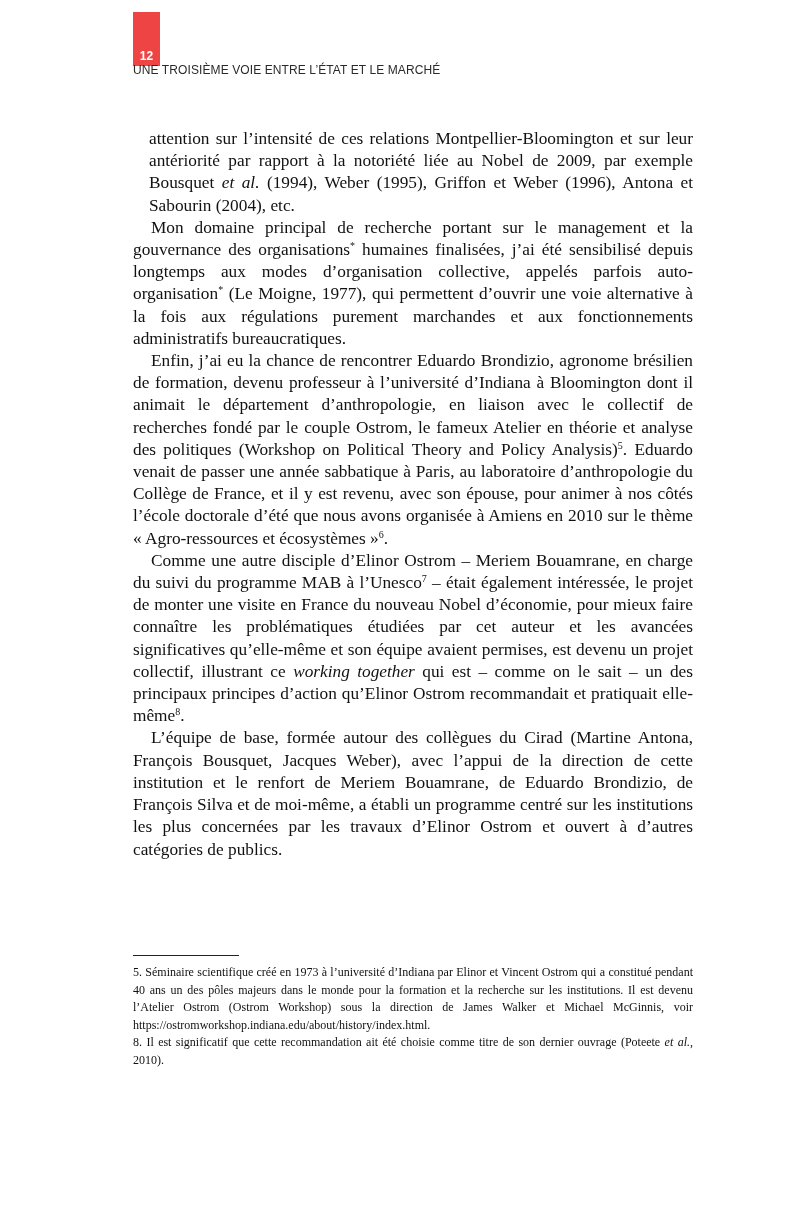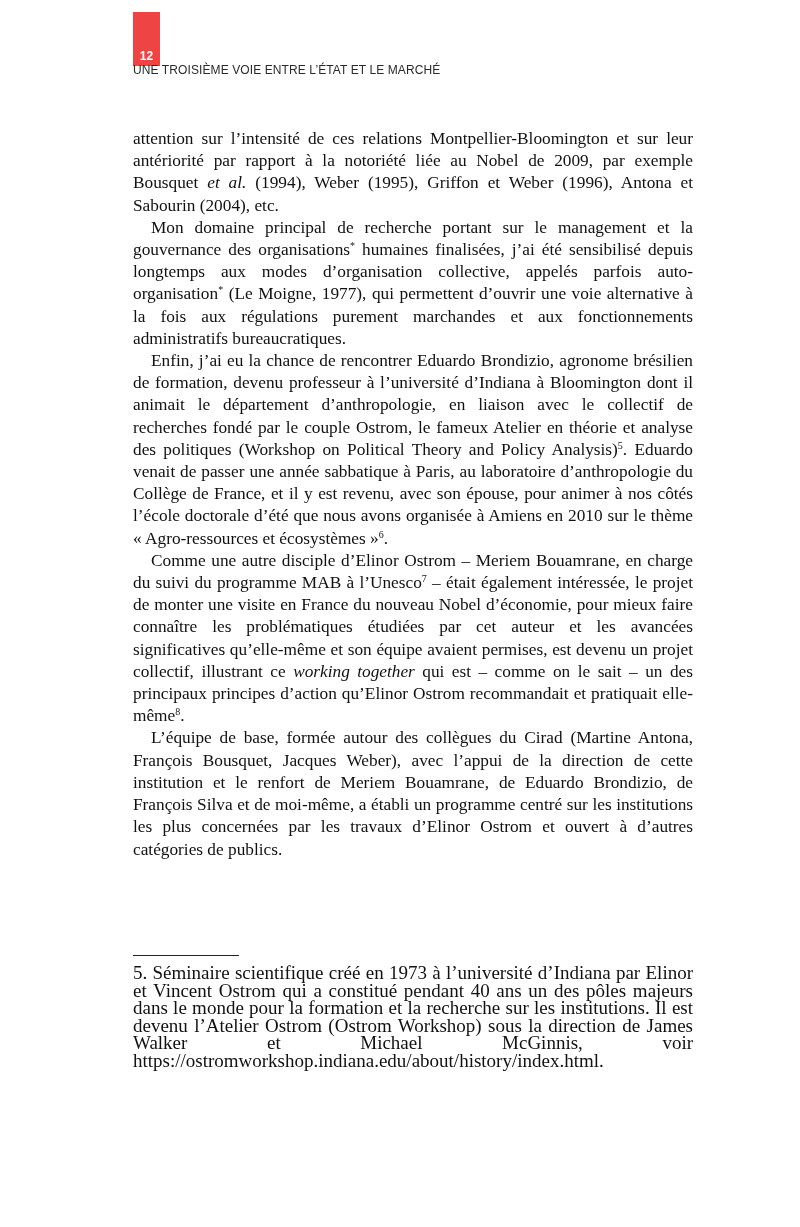--- a/index.html
+++ b/index.html
@@ -16,29 +16,29 @@
     position: absolute; left: 133px; top: 63px;
     font-family: "Liberation Sans", sans-serif; font-size: 12px; color: #2a2a2a;
     letter-spacing: 0.1px;
   }
   .body-text {
     position: absolute; left: 133px; top: 128px; width: 560px;
     font-family: "Liberation Serif", serif; font-size: 17.3px; line-height: 22.2px;
     color: #111111; text-align: justify;
   }
   .body-text p { margin: 0; text-indent: 18px; hyphens: manual; }
-  .body-text p.first { text-indent: 0; }
+  .body-text p.first { text-indent: 0; margin-left: 16px; }
   sup { font-size: 10px; line-height: 0; vertical-align: 6px; }
   .footnote-rule {
     position: absolute; left: 133px; top: 955px; width: 106px; height: 0;
     border-top: 1px solid #222;
   }
   .footnotes {
     position: absolute; left: 133px; top: 964px; width: 560px;
-    font-family: "Liberation Serif", serif; font-size: 19px; line-height: 17.6px;
+    font-family: "Liberation Serif", serif; font-size: 12px; line-height: 17.6px;
     color: #111111; text-align: justify;
   }
   .footnotes p { margin: 0; }
 </style>
 </head>
 <body>
 
 <div class="page-tab">
   <span class="page-number">12</span>
 </div>
@@ -50,13 +50,14 @@
   <p><span>Mon domaine principal de recherche portant sur le management et la gouvernance des organisations</span><sup>*</sup><span> humaines finalisées, j’ai été sensibilisé depuis longtemps aux modes d’organisation collective, appelés parfois auto-organisation</span><sup>*</sup><span> (Le Moigne, 1977), qui permettent d’ouvrir une voie alternative à la fois aux régulations purement marchandes et aux fonctionnements administratifs bureaucratiques.</span></p>
   <p><span>Enfin, j’ai eu la chance de rencontrer Eduardo Brondizio, agronome brésilien de formation, devenu professeur à l’université d’Indiana à Bloomington dont il animait le département d’anthropologie, en liaison avec le collectif de recherches fondé par le couple Ostrom, le fameux Atelier en théorie et analyse des politiques (Workshop on Political Theory and Policy Analysis)</span><sup>5</sup><span>. Eduardo venait de passer une année sabbatique à Paris, au laboratoire d’anthropologie du Collège de France, et il y est revenu, avec son épouse, pour animer à nos côtés l’école doctorale d’été que nous avons organisée à Amiens en 2010 sur le thème « Agro-ressources et écosystèmes »</span><sup>6</sup><span>.</span></p>
   <p><span>Comme une autre disciple d’Elinor Ostrom – Meriem Bouamrane, en charge du suivi du programme MAB à l’Unesco</span><sup>7</sup><span> – était également intéressée, le projet de monter une visite en France du nouveau Nobel d’économie, pour mieux faire connaître les problématiques étudiées par cet auteur et les avancées significatives qu’elle-même et son équipe avaient permises, est devenu un projet collectif, illustrant ce </span><em>working together</em><span> qui est – comme on le sait – un des principaux principes d’action qu’Elinor Ostrom recommandait et pratiquait elle-même</span><sup>8</sup><span>.</span></p>
   <p>L’équipe de base, formée autour des collègues du Cirad (Martine Antona, François Bousquet, Jacques Weber), avec l’appui de la direction de cette institution et le renfort de Meriem Bouamrane, de Eduardo Brondizio, de François Silva et de moi-même, a établi un programme centré sur les institutions les plus concernées par les travaux d’Elinor Ostrom et ouvert à d’autres catégories de publics.</p>
 </div>
 
 <div class="footnote-rule"></div>
 
 <div class="footnotes">
   <p>5.  Séminaire scientifique créé en 1973 à l’université d’Indiana par Elinor et Vincent Ostrom qui a constitué pendant 40 ans un des pôles majeurs dans le monde pour la formation et la recherche sur les institutions. Il est devenu l’Atelier Ostrom (Ostrom Workshop) sous la direction de James Walker et Michael McGinnis, voir https://ostromworkshop.indiana.edu/about/history/index.html.</p>
+  <p><span>8.  Il est significatif que cette recommandation ait été choisie comme titre de son dernier ouvrage (Poteete </span><em>et al.</em><span>, 2010).</span></p>
 </div>
 
 </body></html>

